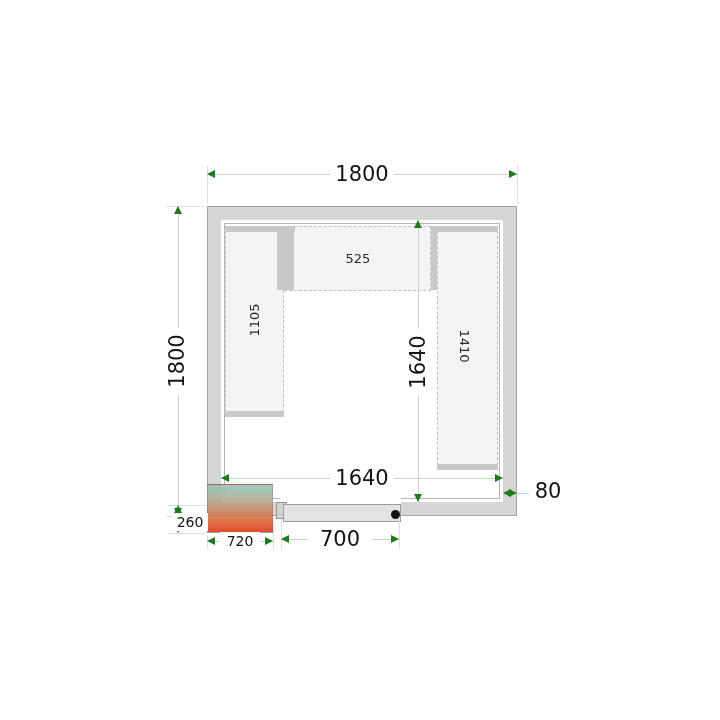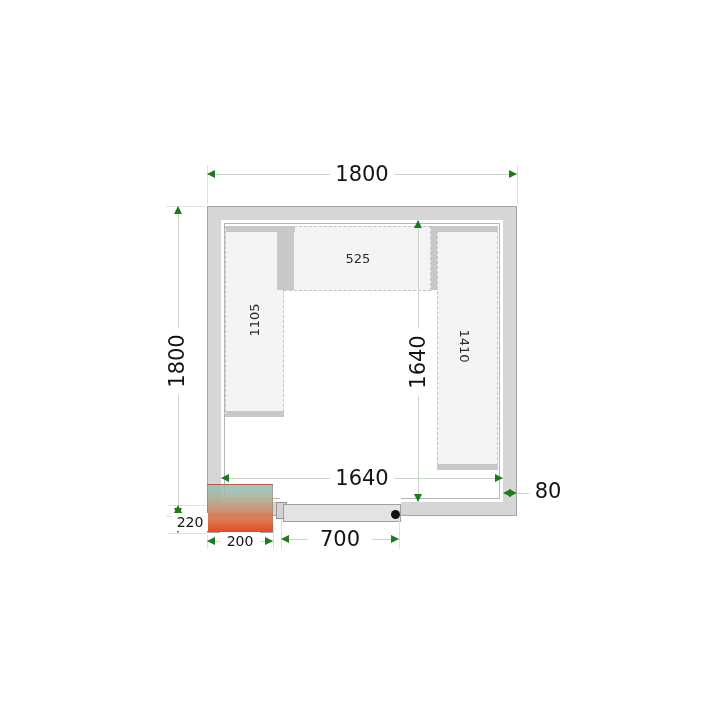--- a/index.html
+++ b/index.html
@@ -102,28 +102,28 @@
   <div class="abs dl" style="left:503px;top:493px;width:26px;height:1px;"></div>
   <div class="abs ar l" style="left:503px;top:489px;"></div>
   <div class="abs ar r" style="left:509px;top:489px;"></div>
   <div class="abs lbl big" style="left:529px;top:479px;width:38px;height:24px;">80</div>
 
   <div class="abs ext" style="left:168px;top:505px;width:38px;height:1px;"></div>
   <div class="abs ext" style="left:168px;top:533px;width:38px;height:1px;"></div>
   <div class="abs dl" style="left:178px;top:505px;width:1px;height:28px;"></div>
   <div class="abs ar u" style="left:174px;top:505px;"></div>
   <div class="abs ar d" style="left:174px;top:525px;"></div>
-  <div class="abs lbl sm" style="left:172px;top:513px;width:36px;height:18px;">220</div>
+  <div class="abs lbl sm" style="left:172px;top:513px;width:36px;height:18px;">260</div>
 
   <div class="abs ext" style="left:207px;top:535px;width:1px;height:14px;"></div>
   <div class="abs ext" style="left:273px;top:523px;width:1px;height:26px;"></div>
   <div class="abs dl" style="left:207px;top:541px;width:67px;height:1px;"></div>
   <div class="abs ar l" style="left:207px;top:537px;"></div>
   <div class="abs ar r" style="left:265px;top:537px;"></div>
-  <div class="abs lbl sm" style="left:220px;top:532px;width:40px;height:18px;">200</div>
+  <div class="abs lbl sm" style="left:220px;top:532px;width:40px;height:18px;">720</div>
 
   <div class="abs ext" style="left:281px;top:519px;width:1px;height:30px;"></div>
   <div class="abs ext" style="left:399px;top:519px;width:1px;height:30px;"></div>
   <div class="abs dl" style="left:281px;top:539px;width:119px;height:1px;"></div>
   <div class="abs ar l" style="left:281px;top:535px;"></div>
   <div class="abs ar r" style="left:391px;top:535px;"></div>
   <div class="abs lbl big" style="left:308px;top:527px;width:64px;height:24px;">700</div>
 
 </div>
 

